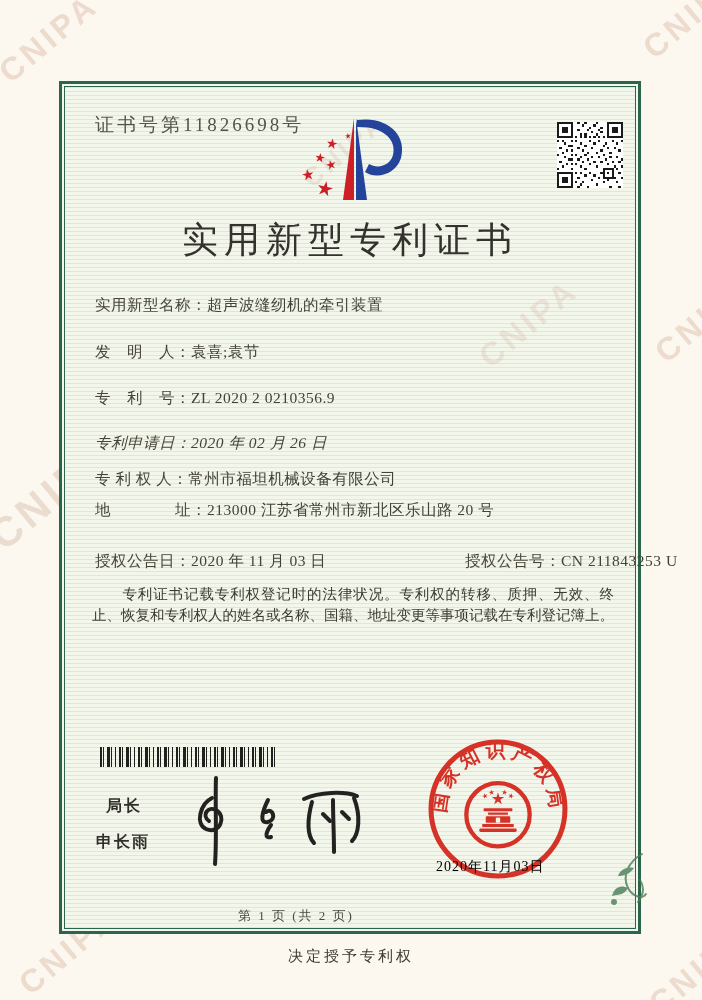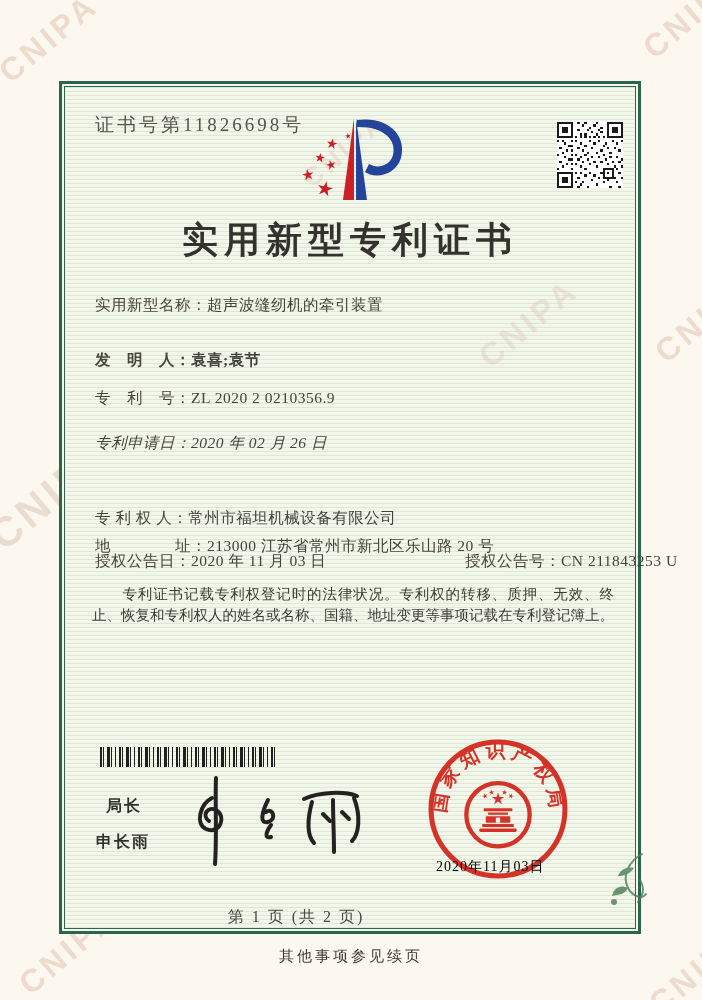--- a/index.html
+++ b/index.html
@@ -30,21 +30,21 @@
   .wm.big{font-size:42px; color:rgba(208,180,162,0.40);}
   .wm.inside{color:rgba(214,186,170,0.30);}
   .cert-no{
     position:absolute; left:95px; top:112px;
     font-size:19px; letter-spacing:3px; color:#55534a;
   }
   .logo{position:absolute; left:293px; top:114px; width:134px; height:96px;}
   .qr{position:absolute; left:557px; top:122px; width:66px; height:66px;}
   .title{
     position:absolute; left:59px; top:216px; width:582px;
-    text-align:center; font-size:36px; font-weight:bold;
+    text-align:center; font-size:36px; font-weight:normal;
     letter-spacing:6px; color:#33322d;
   }
   .field{
     position:absolute; left:95px; width:520px;
     font-size:15.5px; color:#474538; letter-spacing:0.5px; white-space:nowrap;
   }
   .field .flabel{color:#474538;text-align:center;}
   .field .fvalue{color:#43423a;}
   .grant-pub{position:absolute; left:370px; top:0; white-space:nowrap;}
   .paras{position:absolute; left:92px; top:584px; width:522px;}
@@ -71,21 +71,21 @@
   }
   .signature{position:absolute; left:182px; top:772px; width:205px; height:100px;}
   .seal{position:absolute; left:426px; top:737px; width:144px; height:144px; opacity:0.95;}
   .seal-date{
     position:absolute; left:436px; top:858px; font-size:14px;
     color:#000000; letter-spacing:1px; z-index:5;
   }
   .ornament{position:absolute; left:604px; top:850px; width:44px; height:58px; opacity:0.8;}
   .page-info{
     position:absolute; left:59px; top:907px; width:474px; text-align:center;
-    font-size:16px; letter-spacing:2px; color:#4a4941;
+    font-size:13px; letter-spacing:2px; color:#4a4941;
   }
   .cont-note{
     position:absolute; left:0; top:947px; width:702px; text-align:center;
     font-size:15px; letter-spacing:3px; color:#3d3c34;
   }
 </style>
 </head>
 <body>
 
 <div class="page">
@@ -140,33 +140,33 @@
         <rect x="22" y="22" width="1" height="1"></rect>
       <path d="M9 0h1v1H9zM12 0h1v1h-1zM17 0h1v1h-1zM11 1h1v1h-1zM16 1h1v1h-1zM14 2h1v1h-1zM19 2h1v1h-1zM9 3h1v1H9zM13 3h1v1h-1zM18 3h1v1h-1zM15 4h1v1h-1zM19 4h1v1h-1zM10 5h1v1h-1zM12 5h1v1h-1zM17 5h1v1h-1zM8 6h1v1H8zM10 6h1v1h-1zM12 6h1v1h-1zM14 6h1v1h-1zM16 6h1v1h-1zM18 6h1v1h-1zM20 6h1v1h-1zM0 8h1v1H0zM2 8h1v1H2zM3 9h1v1H3zM5 10h1v1H5zM1 11h1v1H1zM4 12h1v1H4zM2 13h1v1H2zM0 14h1v1H0zM3 15h1v1H3zM5 16h1v1H5zM1 17h1v1H1zM4 18h1v1H4zM2 19h1v1H2zM0 20h1v1H0zM6 8h1v1H6zM6 10h1v1H6zM6 12h1v1H6zM6 14h1v1H6zM6 16h1v1H6zM6 18h1v1H6zM6 20h1v1H6zM8 8h1v1H8zM10 9h1v1h-1zM12 10h1v1h-1zM9 11h1v1H9zM11 12h1v1h-1zM14 8h1v1h-1zM16 9h1v1h-1zM13 13h1v1h-1zM15 11h1v1h-1zM18 8h1v1h-1zM20 10h1v1h-1zM19 12h1v1h-1zM17 13h1v1h-1zM22 11h1v1h-1zM21 9h1v1h-1zM24 8h1v1h-1zM26 9h1v1h-1zM28 8h1v1h-1zM25 11h1v1h-1zM27 12h1v1h-1zM23 13h1v1h-1zM8 14h1v1H8zM12 14h1v1h-1zM20 14h1v1h-1zM10 15h1v1h-1zM15 15h1v1h-1zM18 15h1v1h-1zM23 15h1v1h-1zM26 15h1v1h-1zM9 16h1v1H9zM13 16h1v1h-1zM21 16h1v1h-1zM28 16h1v1h-1zM11 17h1v1h-1zM16 17h1v1h-1zM19 17h1v1h-1zM24 17h1v1h-1zM27 17h1v1h-1zM8 18h1v1H8zM14 18h1v1h-1zM22 18h1v1h-1zM10 19h1v1h-1zM17 19h1v1h-1zM25 19h1v1h-1zM28 19h1v1h-1zM12 20h1v1h-1zM26 20h1v1h-1zM8 22h1v1H8zM10 22h1v1h-1zM14 22h1v1h-1zM19 22h1v1h-1zM27 22h1v1h-1zM12 23h1v1h-1zM16 23h1v1h-1zM9 24h1v1H9zM18 24h1v1h-1zM25 24h1v1h-1zM28 24h1v1h-1zM15 25h1v1h-1zM22 25h1v1h-1zM11 26h1v1h-1zM20 26h1v1h-1zM26 26h1v1h-1zM8 26h1v1H8zM13 28h1v1h-1zM17 27h1v1h-1zM23 28h1v1h-1zM27 28h1v1h-1zM10 27h1v1h-1zM9 28h1v1H9z"></path>
     </g>
   </svg>
 
   <div class="title">实用新型专利证书</div>
 
   <div class="field" style="top:295px;">
     <span class="flabel">实用新型名称：</span><span class="fvalue">超声波缝纫机的牵引装置</span>
   </div>
-  <div class="field" style="top:350px;font-weight:bold;">
+  <div class="field" style="top:342px;">
     <span class="flabel">发　明　人：</span><span class="fvalue">袁喜;袁节</span>
   </div>
   <div class="field" style="top:388px;">
     <span class="flabel">专　利　号：</span><span class="fvalue">ZL 2020 2 0210356.9</span>
   </div>
   <div class="field" style="top:433px;font-style:italic;">
     <span class="flabel">专利申请日：</span><span class="fvalue">2020 年 02 月 26 日</span>
   </div>
-  <div class="field" style="top:469px;margin-top:39px;">
+  <div class="field" style="top:469px;">
     <span class="flabel">专 利 权 人：</span><span class="fvalue">常州市福坦机械设备有限公司</span>
   </div>
-  <div class="field" style="top:536px;">
+  <div class="field" style="top:500px;">
     <span class="flabel">地　　　　址：</span><span class="fvalue">213000 江苏省常州市新北区乐山路 20 号</span>
   </div>
   <div class="field" style="top:551px;">
     <span class="flabel">授权公告日：</span><span class="fvalue">2020 年 11 月 03 日</span>
     <span class="grant-pub">
       <span class="flabel">授权公告号：</span><span class="fvalue">CN 211843253 U</span>
     </span>
   </div>
 
   <div class="paras">
@@ -221,15 +221,15 @@
       <path d="M38,4 C24,12 18,26 24,38 C28,46 38,50 42,44"></path>
       <path d="M24,38 C16,34 10,38 8,46 C14,44 20,46 24,38 Z" fill="#4a7d55" stroke="none"></path>
       <path d="M30,18 C22,16 16,20 14,26 C20,26 26,24 30,18 Z" fill="#4a7d55" stroke="none"></path>
       <path d="M36,30 C40,36 40,44 34,52"></path>
       <circle cx="10" cy="52" r="3" fill="#4a7d55" stroke="none"></circle>
     </g>
   </svg>
 
   <div class="page-info">第 1 页 (共 2 页)</div>
 
-  <div class="cont-note">其他事项参见续页</div>
+  <div class="cont-note">决定授予专利权</div>
 
 </div>
 
 </body></html>

